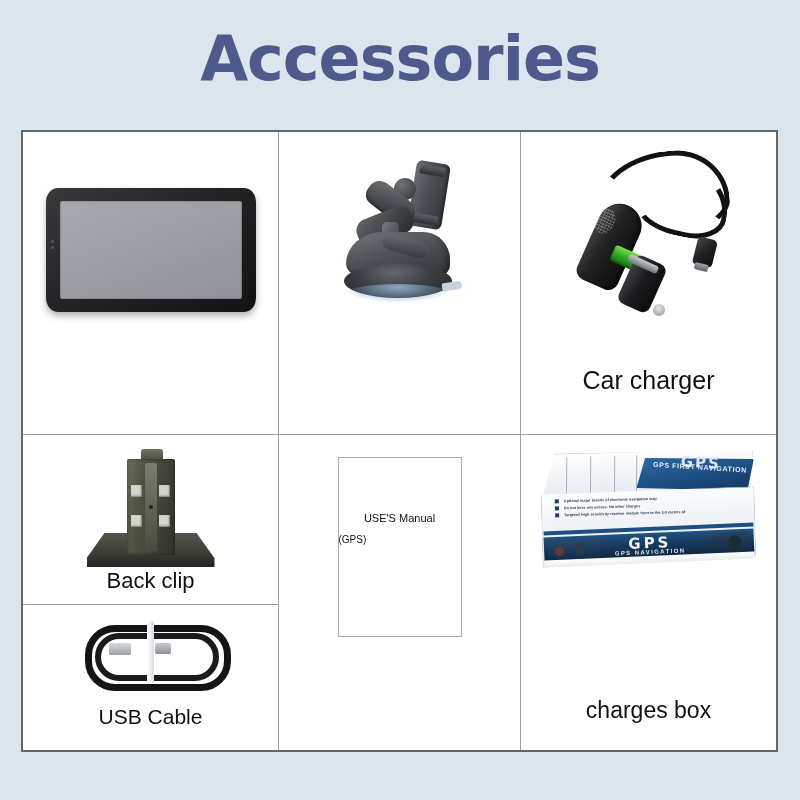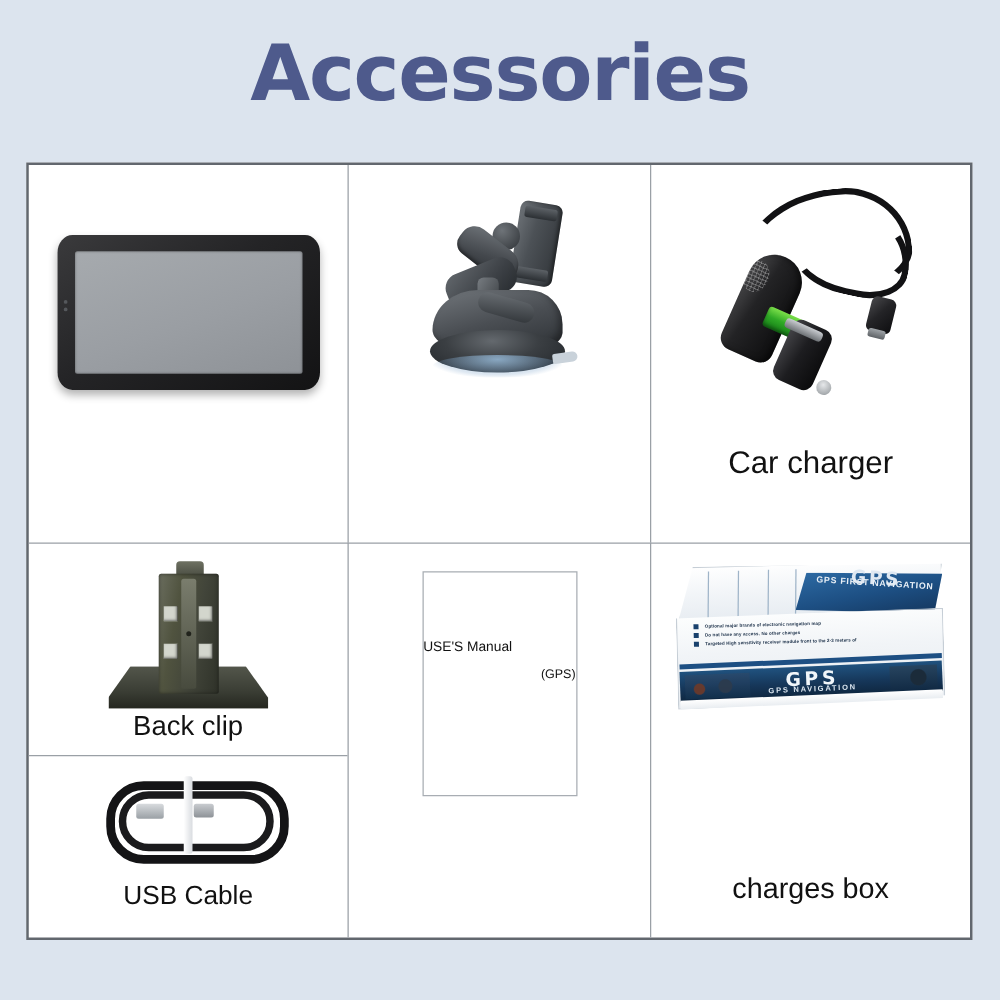--- a/index.html
+++ b/index.html
@@ -407,30 +407,30 @@
     width: 124px;
     height: 180px;
     background: #ffffff;
     border: 1px solid #a8adb3;
     box-sizing: border-box;
   }
   .manual-title {
     position: absolute;
     left: 0; right: 0;
     top: 54px;
-    text-align: left;
+    text-align: center;
     font-size: 11px;
     color: #111;
     font-family: "Liberation Sans", sans-serif;
   }
   .manual-sub {
     position: absolute;
     left: 0; right: 0;
     top: 76px;
-    text-align: right;
+    text-align: left;
     font-size: 10px;
     color: #111;
     font-family: "Liberation Sans", sans-serif;
   }
 
   
   .box-wrap { top: 16px; height: 120px; }
   .pbox {
     position: relative;
     width: 216px;
@@ -645,21 +645,21 @@
           <div class="cg-cable2"></div>
           <div class="cg-body"></div>
           <div class="cg-grip"></div>
           <div class="cg-green"></div>
           <div class="cg-barrel"></div>
           <div class="cg-ring"></div>
           <div class="cg-tip"></div>
           <div class="cg-plug"></div>
         </div>
       </div>
-      <div class="caption" style="top:224px; font-size:25px;">Car charger</div>
+      <div class="caption" style="top:234px; font-size:25px;">Car charger</div>
     </div>
 
     <div class="cell" style="left:0; top:303px; width:255px; height:169px;">
       <div class="art clip-wrap">
         <div class="clip">
           <div class="cl-tab"></div>
           <div class="cl-base"></div>
           <div class="cl-column"></div>
           <div class="cl-channel"></div>
           <div class="cl-slot cl-s1"></div>

